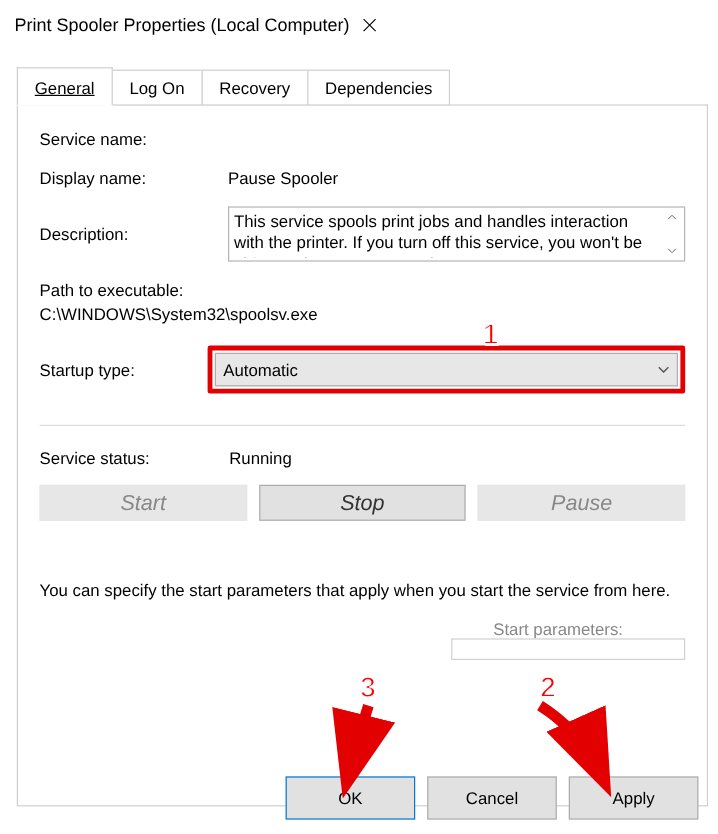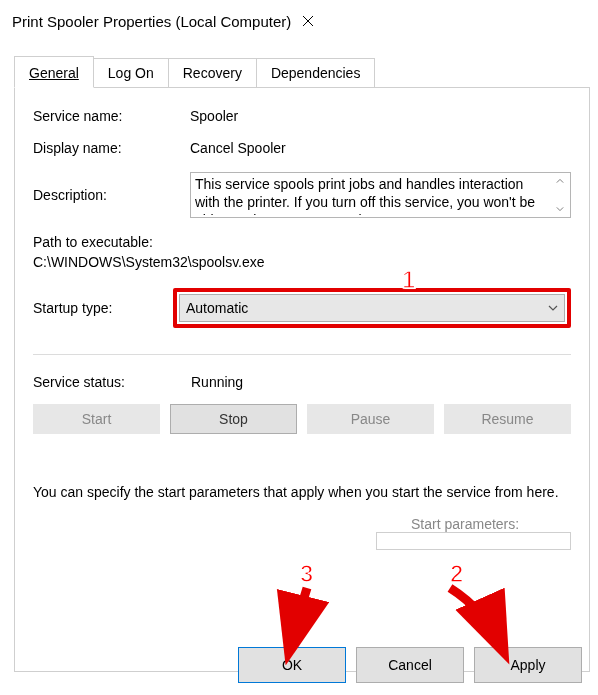--- a/index.html
+++ b/index.html
@@ -148,25 +148,26 @@
     display: flex;
     gap: 10px;
     margin-bottom: 18px;
   }
   .svc-btn {
     flex: 1;
     height: 30px;
     background: #e7e7e7;
     border: 1px solid #e7e7e7;
     color: #888;
-    font-size: 14px;
+    font-size: 18px;
     cursor: default;
     display: flex;
     align-items: center;
     justify-content: center;
+    font-style: italic;
   }
   .svc-btn.enabled {
     color: #333;
     border: 1px solid #adadad;
     background: #e1e1e1;
     cursor: pointer;
   }
 
   .hint-text {
     margin-bottom: 14px;
@@ -248,26 +249,25 @@
   <div class="tab active">General</div>
   <div class="tab">Log On</div>
   <div class="tab">Recovery</div>
   <div class="tab">Dependencies</div>
 </div>
 
 <div class="panel">
 
   <div class="row">
     <div class="label-col">Service name:</div>
-    <div class="value-col">Spooler</div>
   </div>
 
   <div class="row">
     <div class="label-col">Display name:</div>
-    <div class="value-col">Cancel Spooler</div>
+    <div class="value-col">Pause Spooler</div>
   </div>
 
   <div class="row" style="align-items:center">
     <div class="label-col">Description:</div>
     <div class="value-col">
       <div class="desc-box">
         <div class="desc-text">This service spools print jobs and handles interaction with the printer.  If you turn off this service, you won't be able to print or see your printers.</div>
         <div class="desc-scroll">
           <svg viewBox="0 0 10 6">
               <polyline points="1,5 5,1 9,5" fill="none" stroke="#606060" stroke-width="1"></polyline>
@@ -301,21 +301,20 @@
 
   <div class="status-row">
     <div class="label-col" style="width:158px">Service status:</div>
     <div>Running</div>
   </div>
 
   <div class="btn-row">
     <div class="svc-btn">Start</div>
     <div class="svc-btn enabled">Stop</div>
     <div class="svc-btn">Pause</div>
-    <div class="svc-btn">Resume</div>
   </div>
 
   <div class="hint-text">You can specify the start parameters that apply when you start the service from here.</div>
 
   <div class="params-row">
     <div class="lbl">Start parameters:</div>
     <input class="params-input" disabled="" value="" style="">
   </div>
 
 </div>

